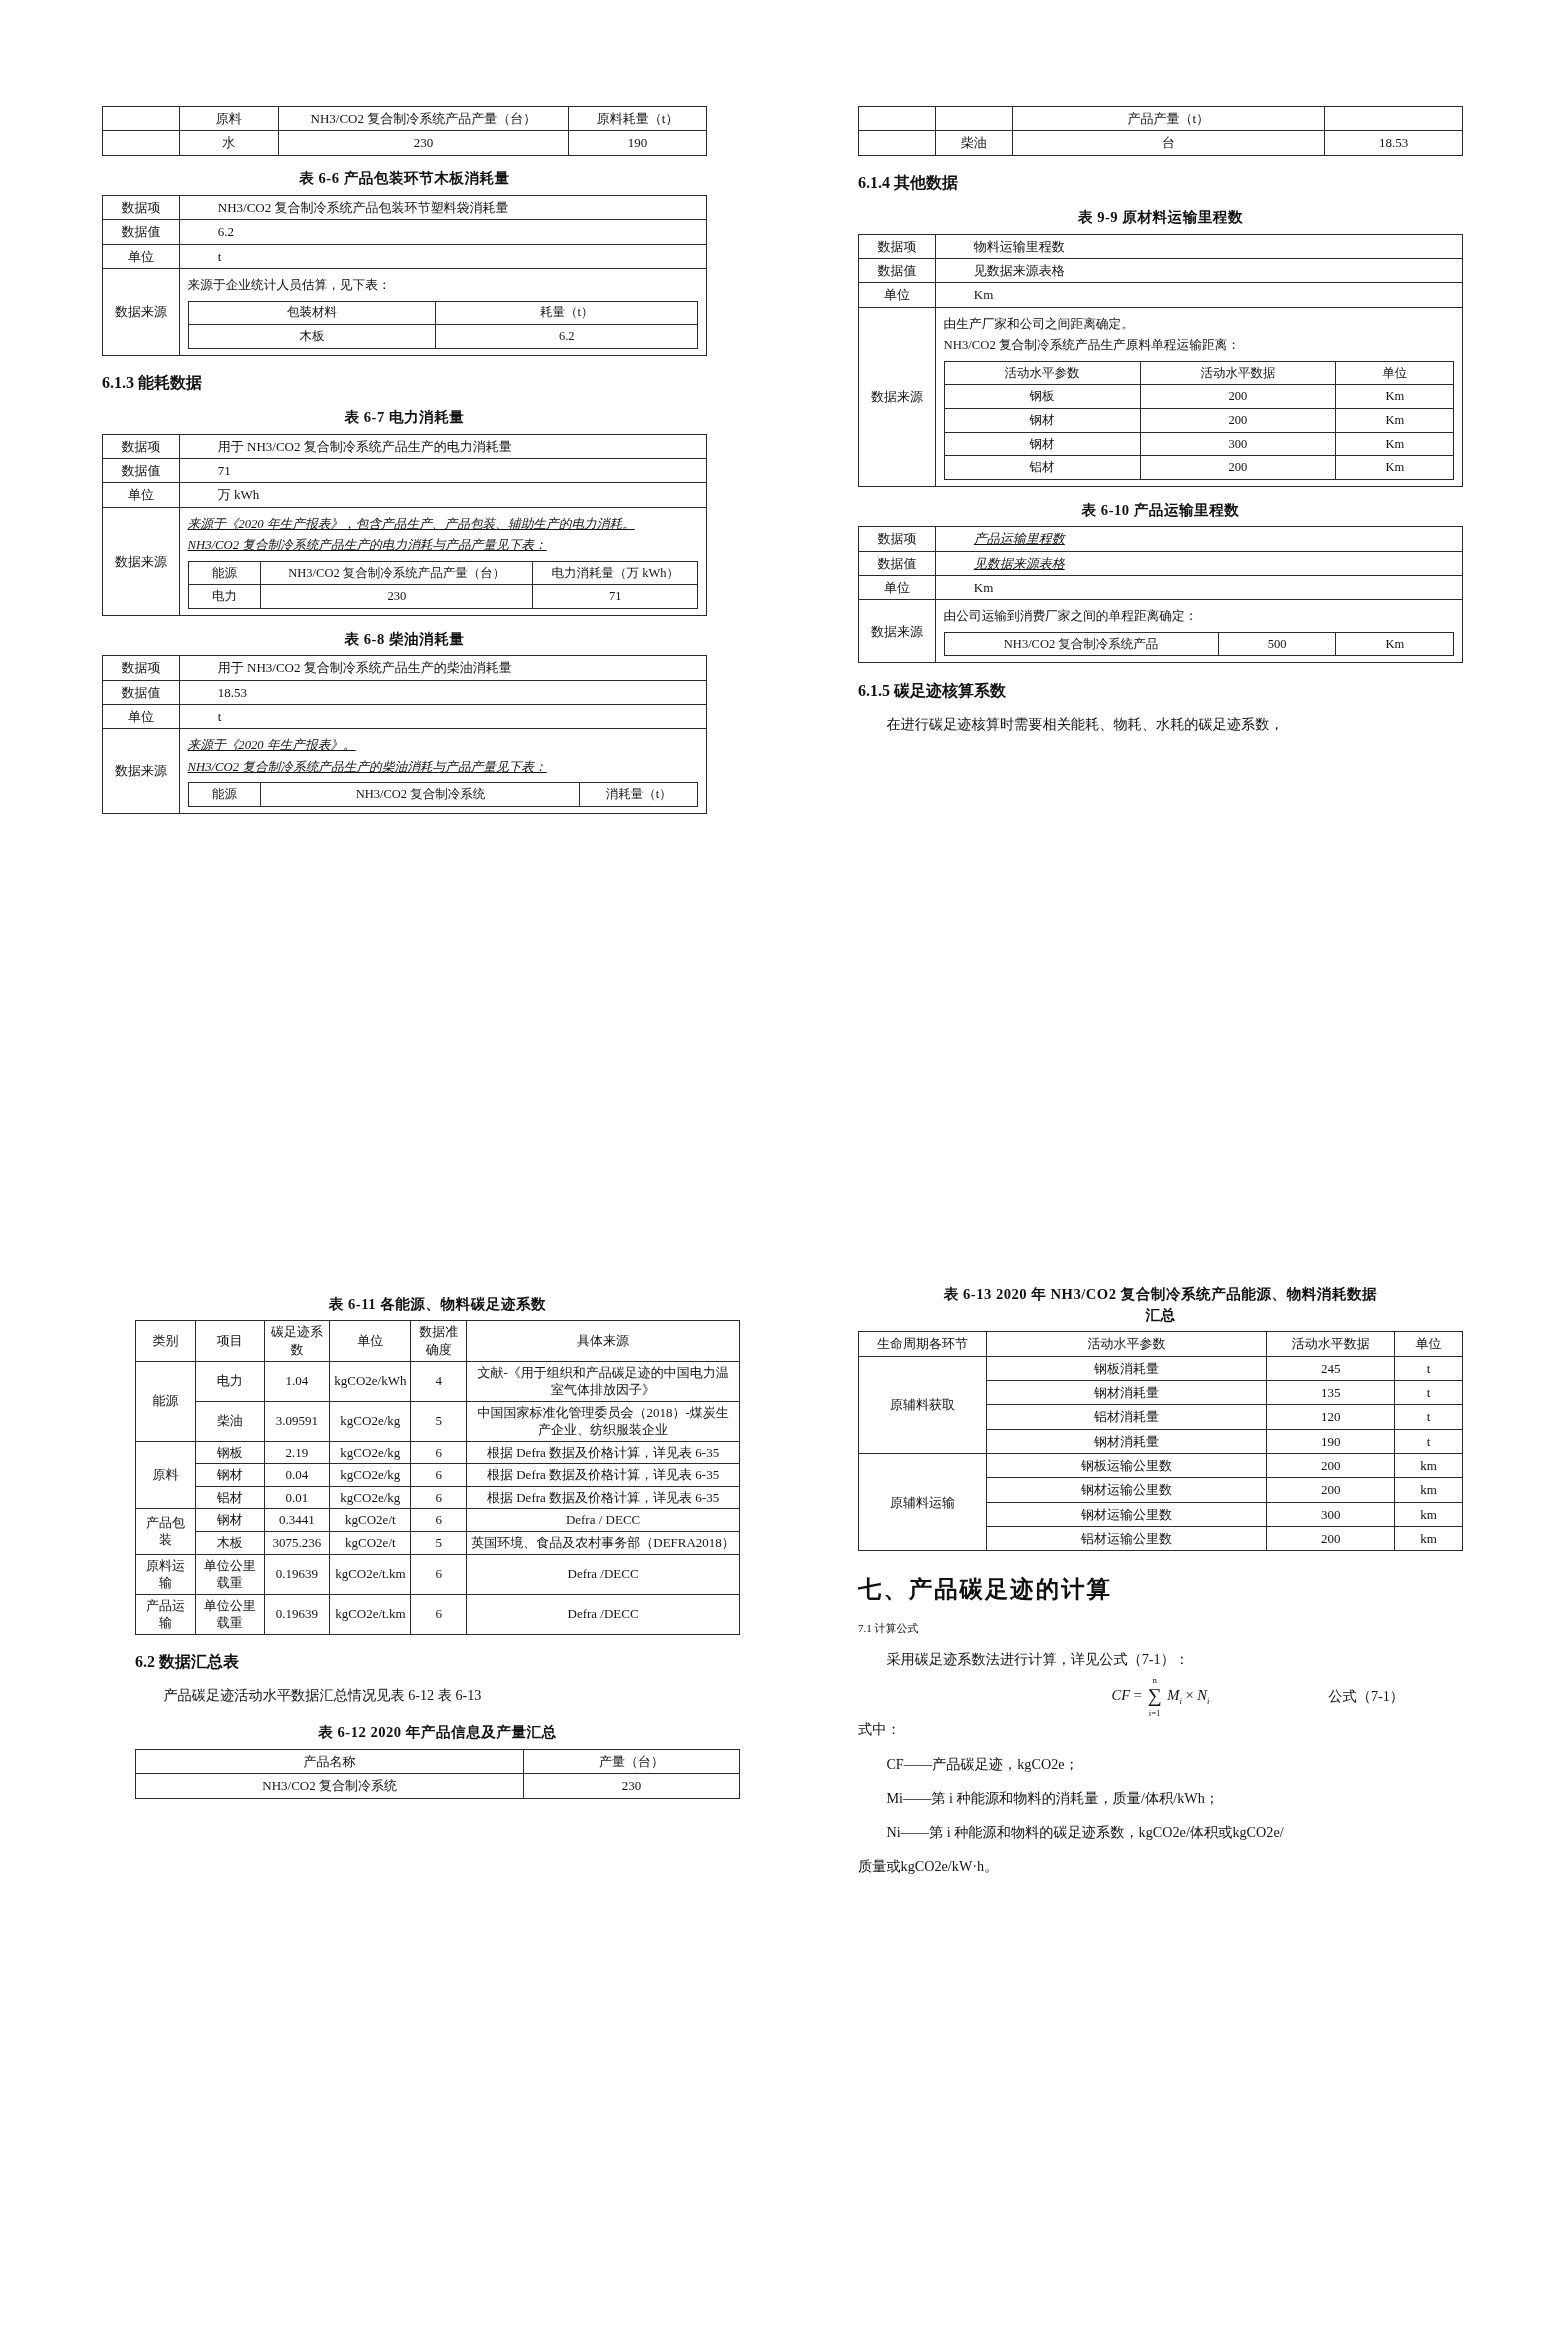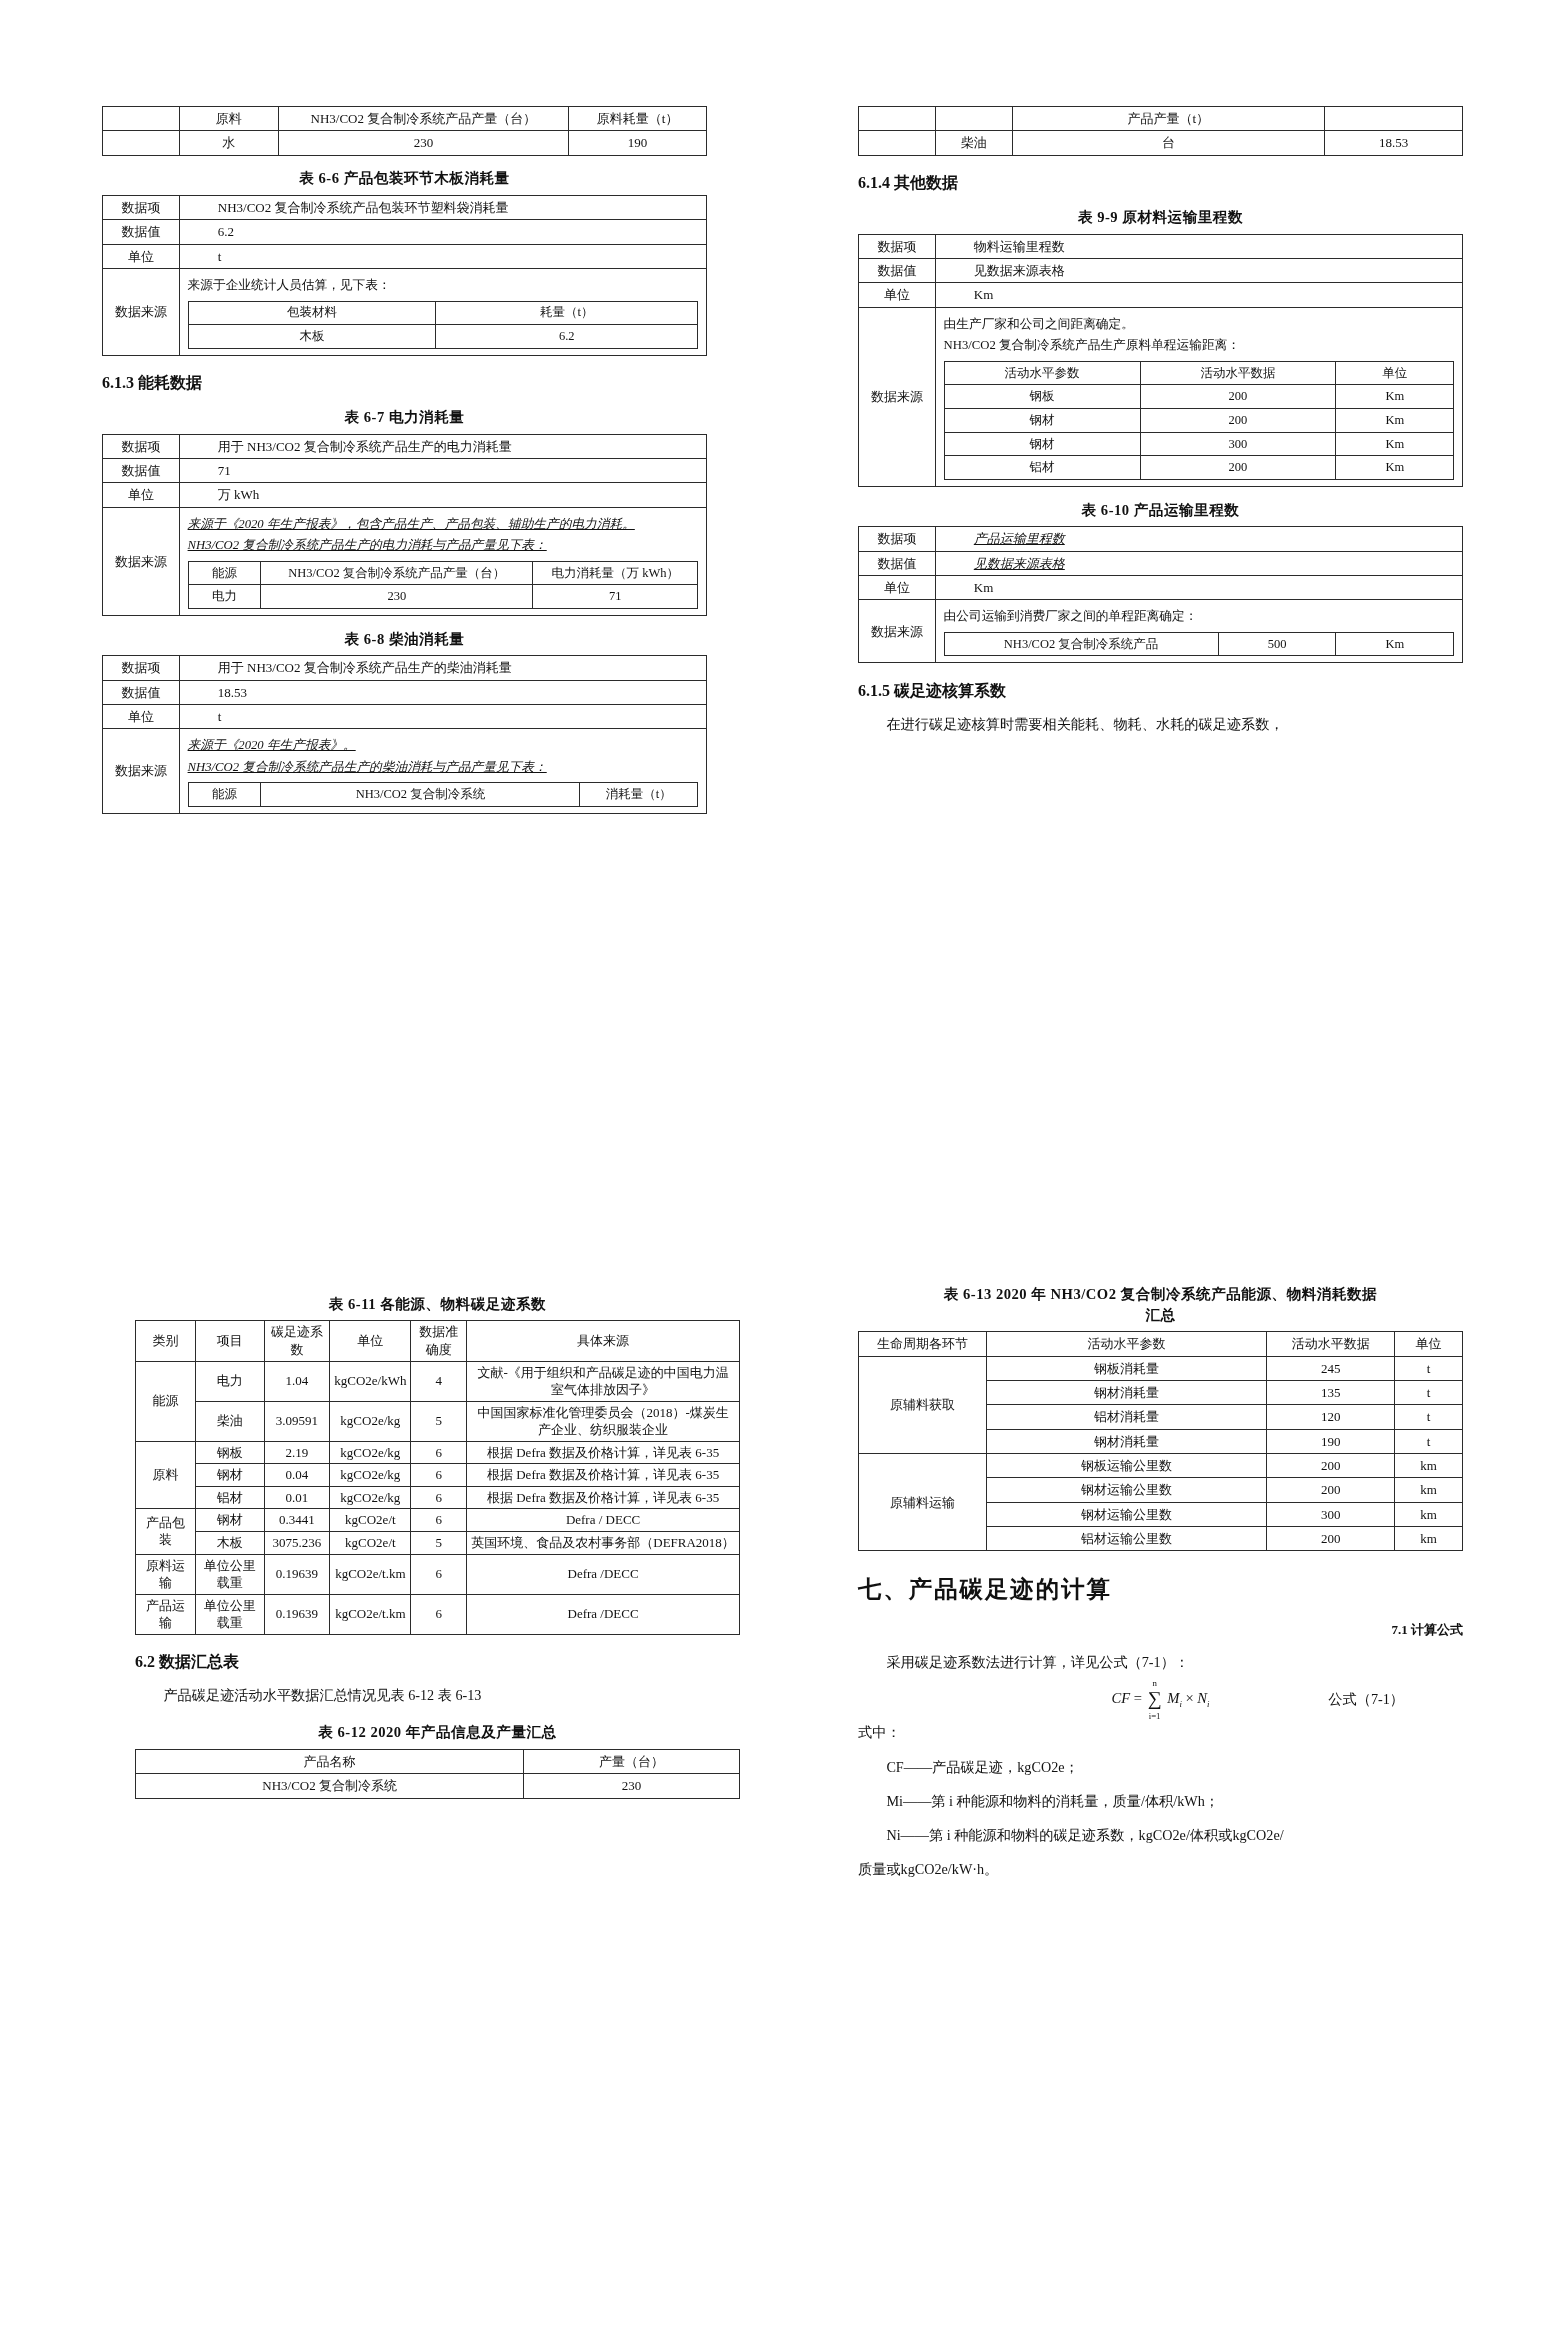--- a/index.html
+++ b/index.html
@@ -8,21 +8,21 @@
   .col-left{position:absolute;left:102px;top:93px;width:605px;}
   .col-right{position:absolute;left:858px;top:93px;width:605px;}
   .col-left2{position:absolute;left:102px;top:1268px;width:605px;padding-left:33px;}
   .col-right2{position:absolute;left:858px;top:1258px;width:605px;}
 
   table{border-collapse:collapse;width:100%;}
   td,th{border:1px solid #2b2b2b;padding:2.9px 4.9px;font-size:13px;line-height:1.35;vertical-align:middle;}
   .tbl-caption{text-align:center;font-weight:bold;font-size:14.6px;margin:13.7px 0 6.8px 0;letter-spacing:0.5px;}
   .h-sec{font-weight:bold;font-size:16px;margin:17.6px 0 7.8px 0;}
   .h-sec-big{font-weight:bold;font-size:23.4px;margin:21.5px 0 11.7px 0;letter-spacing:2px;}
-  .h-sub{font-weight:bold;font-size:13px;margin:15.6px 0 9.8px 0;text-align:right;}
+  .h-sub{font-weight:normal;font-size:11px;margin:15.6px 0 9.8px 0;}
   .c{text-align:center;}
   .l{text-align:left;padding-left:38px;}
   .lbl{text-align:center;width:66px;margin-left:38px;}
   .para{font-size:14.2px;line-height:2.0;text-indent:2em;margin:5.9px 0;}
   .para-noind{font-size:14.2px;line-height:2.0;margin:5.9px 0;}
   .inner{border-collapse:collapse;width:100%;margin:3.9px 0 0 0;}
   .inner td{border:1px solid #2b2b2b;font-size:12.5px;}
   .src-cell{padding:5.9px 7.8px;font-size:12.7px;line-height:1.7;}
   .italic{font-style:italic;text-decoration:underline;}
   .formula{text-align:center;font-size:14.6px;margin:9.8px 0 5.9px 0;font-family:"Liberation Serif",serif;}

